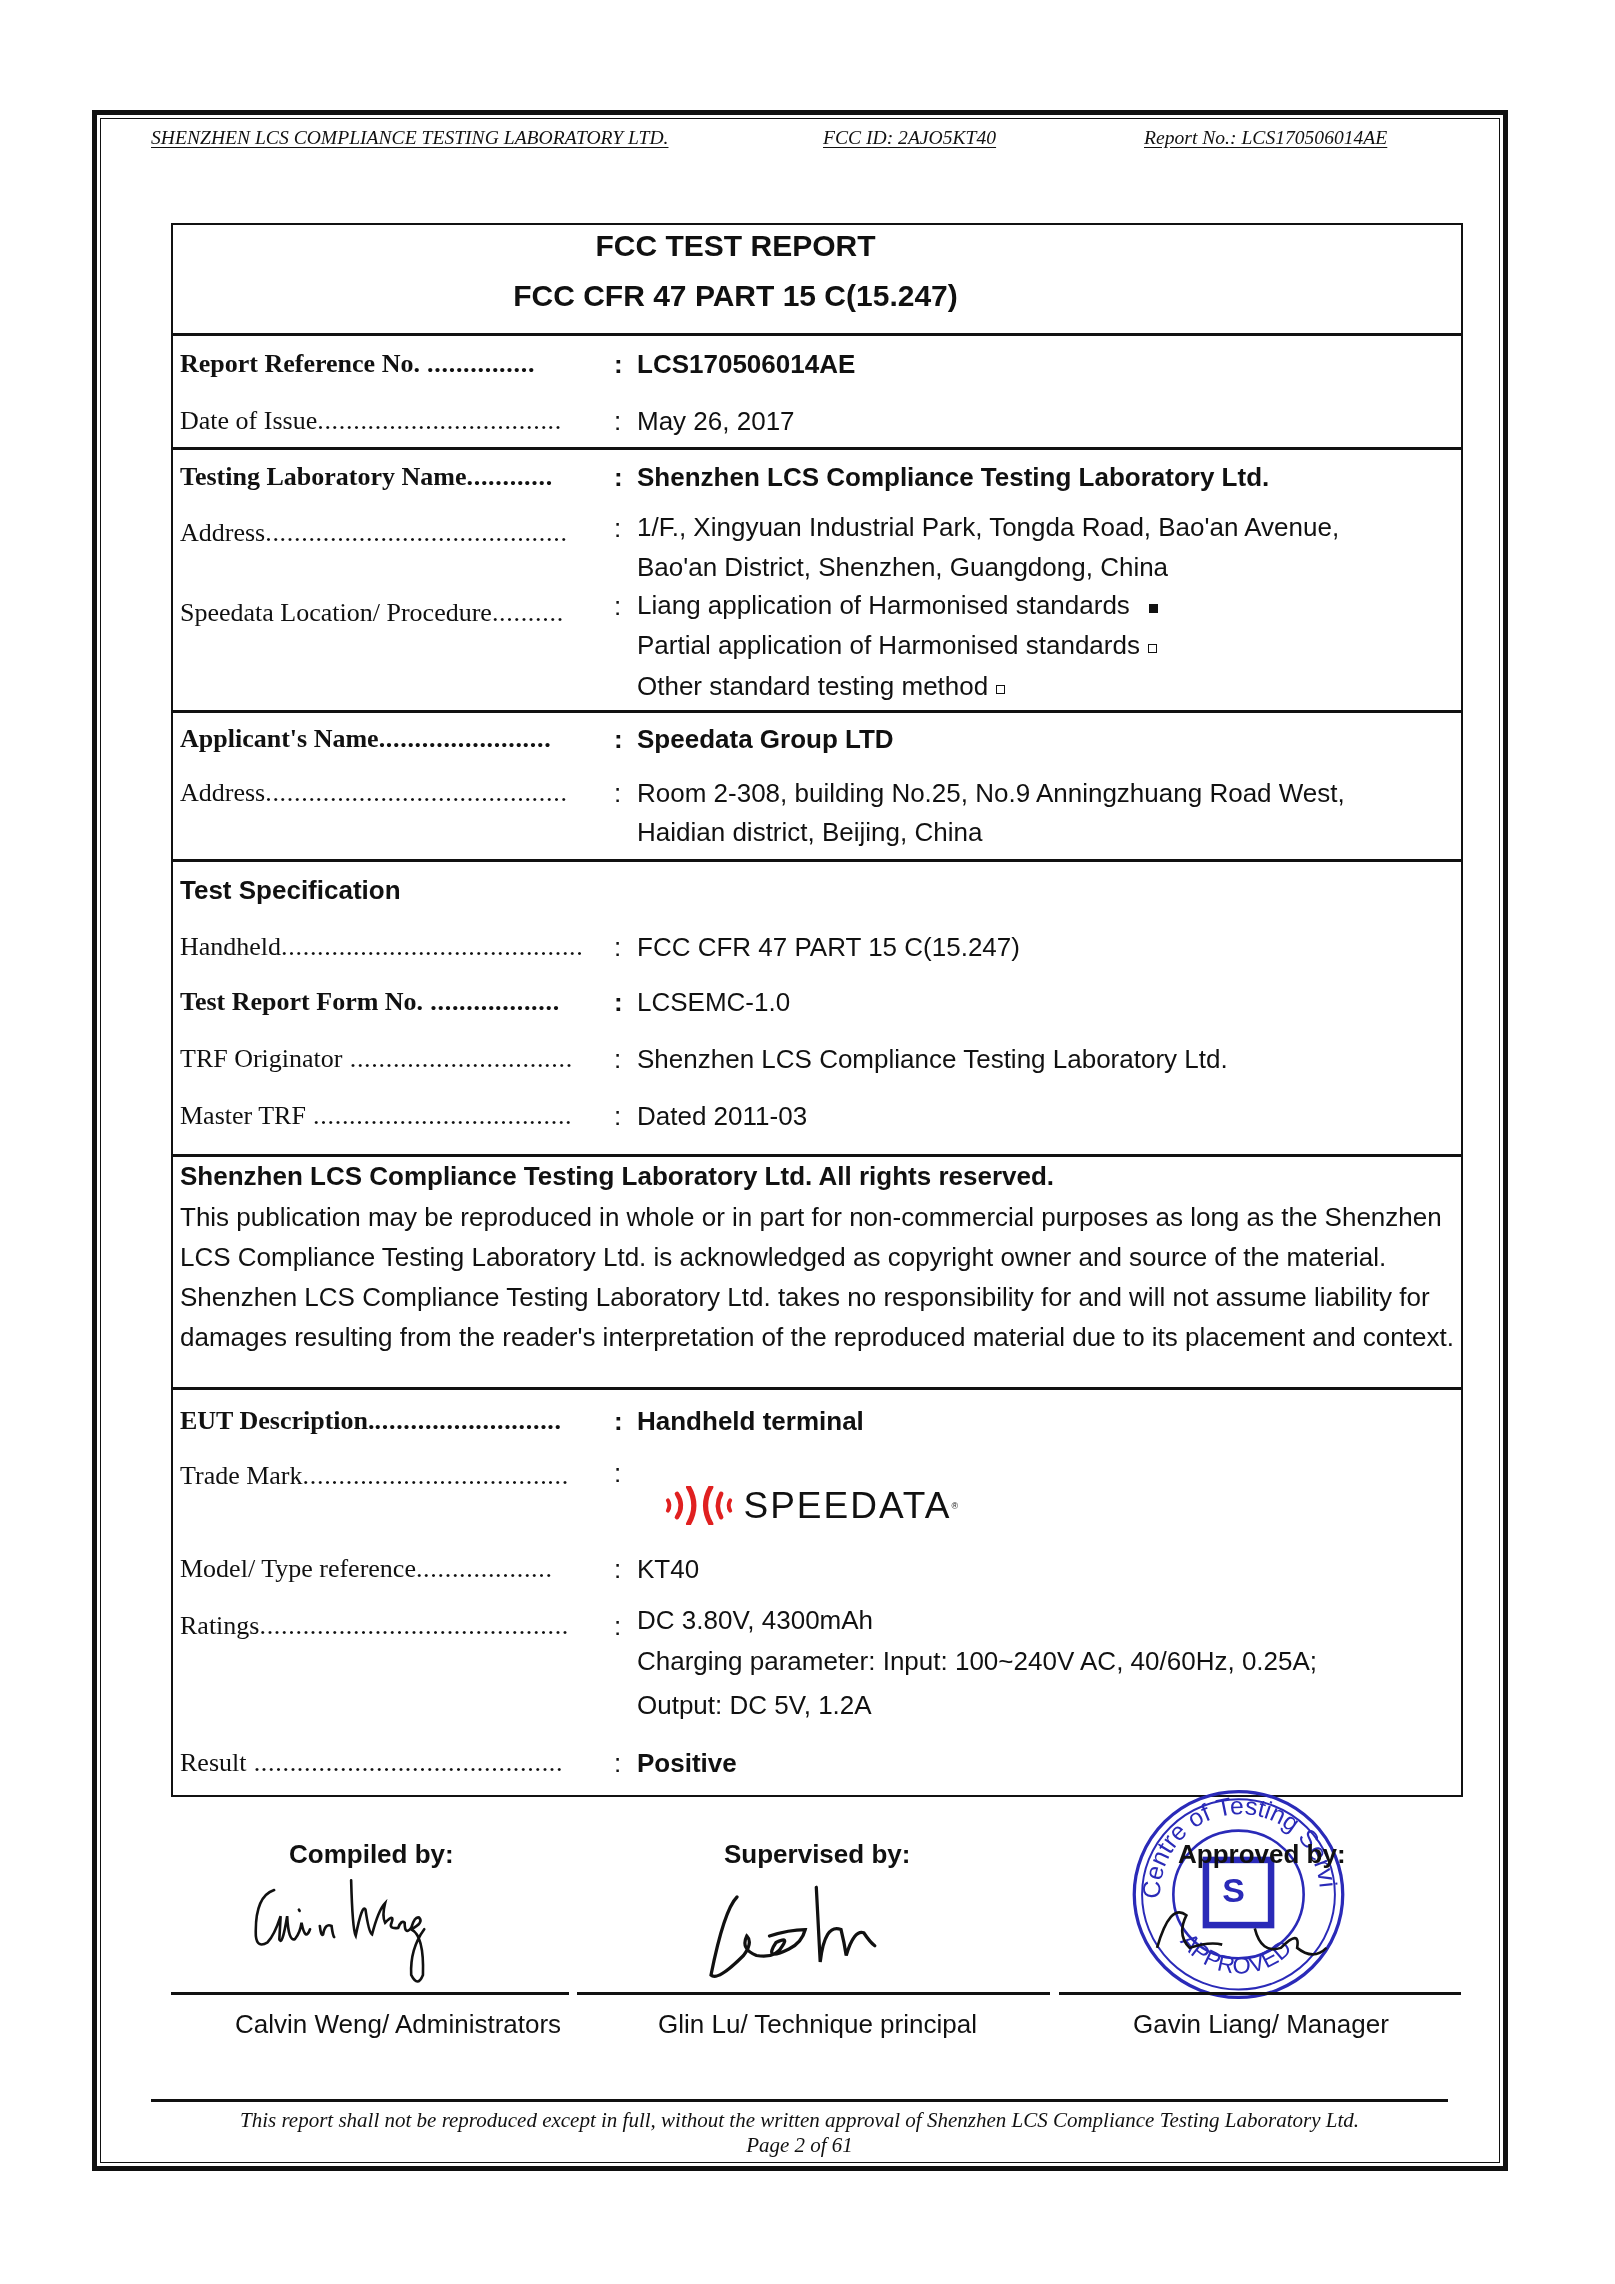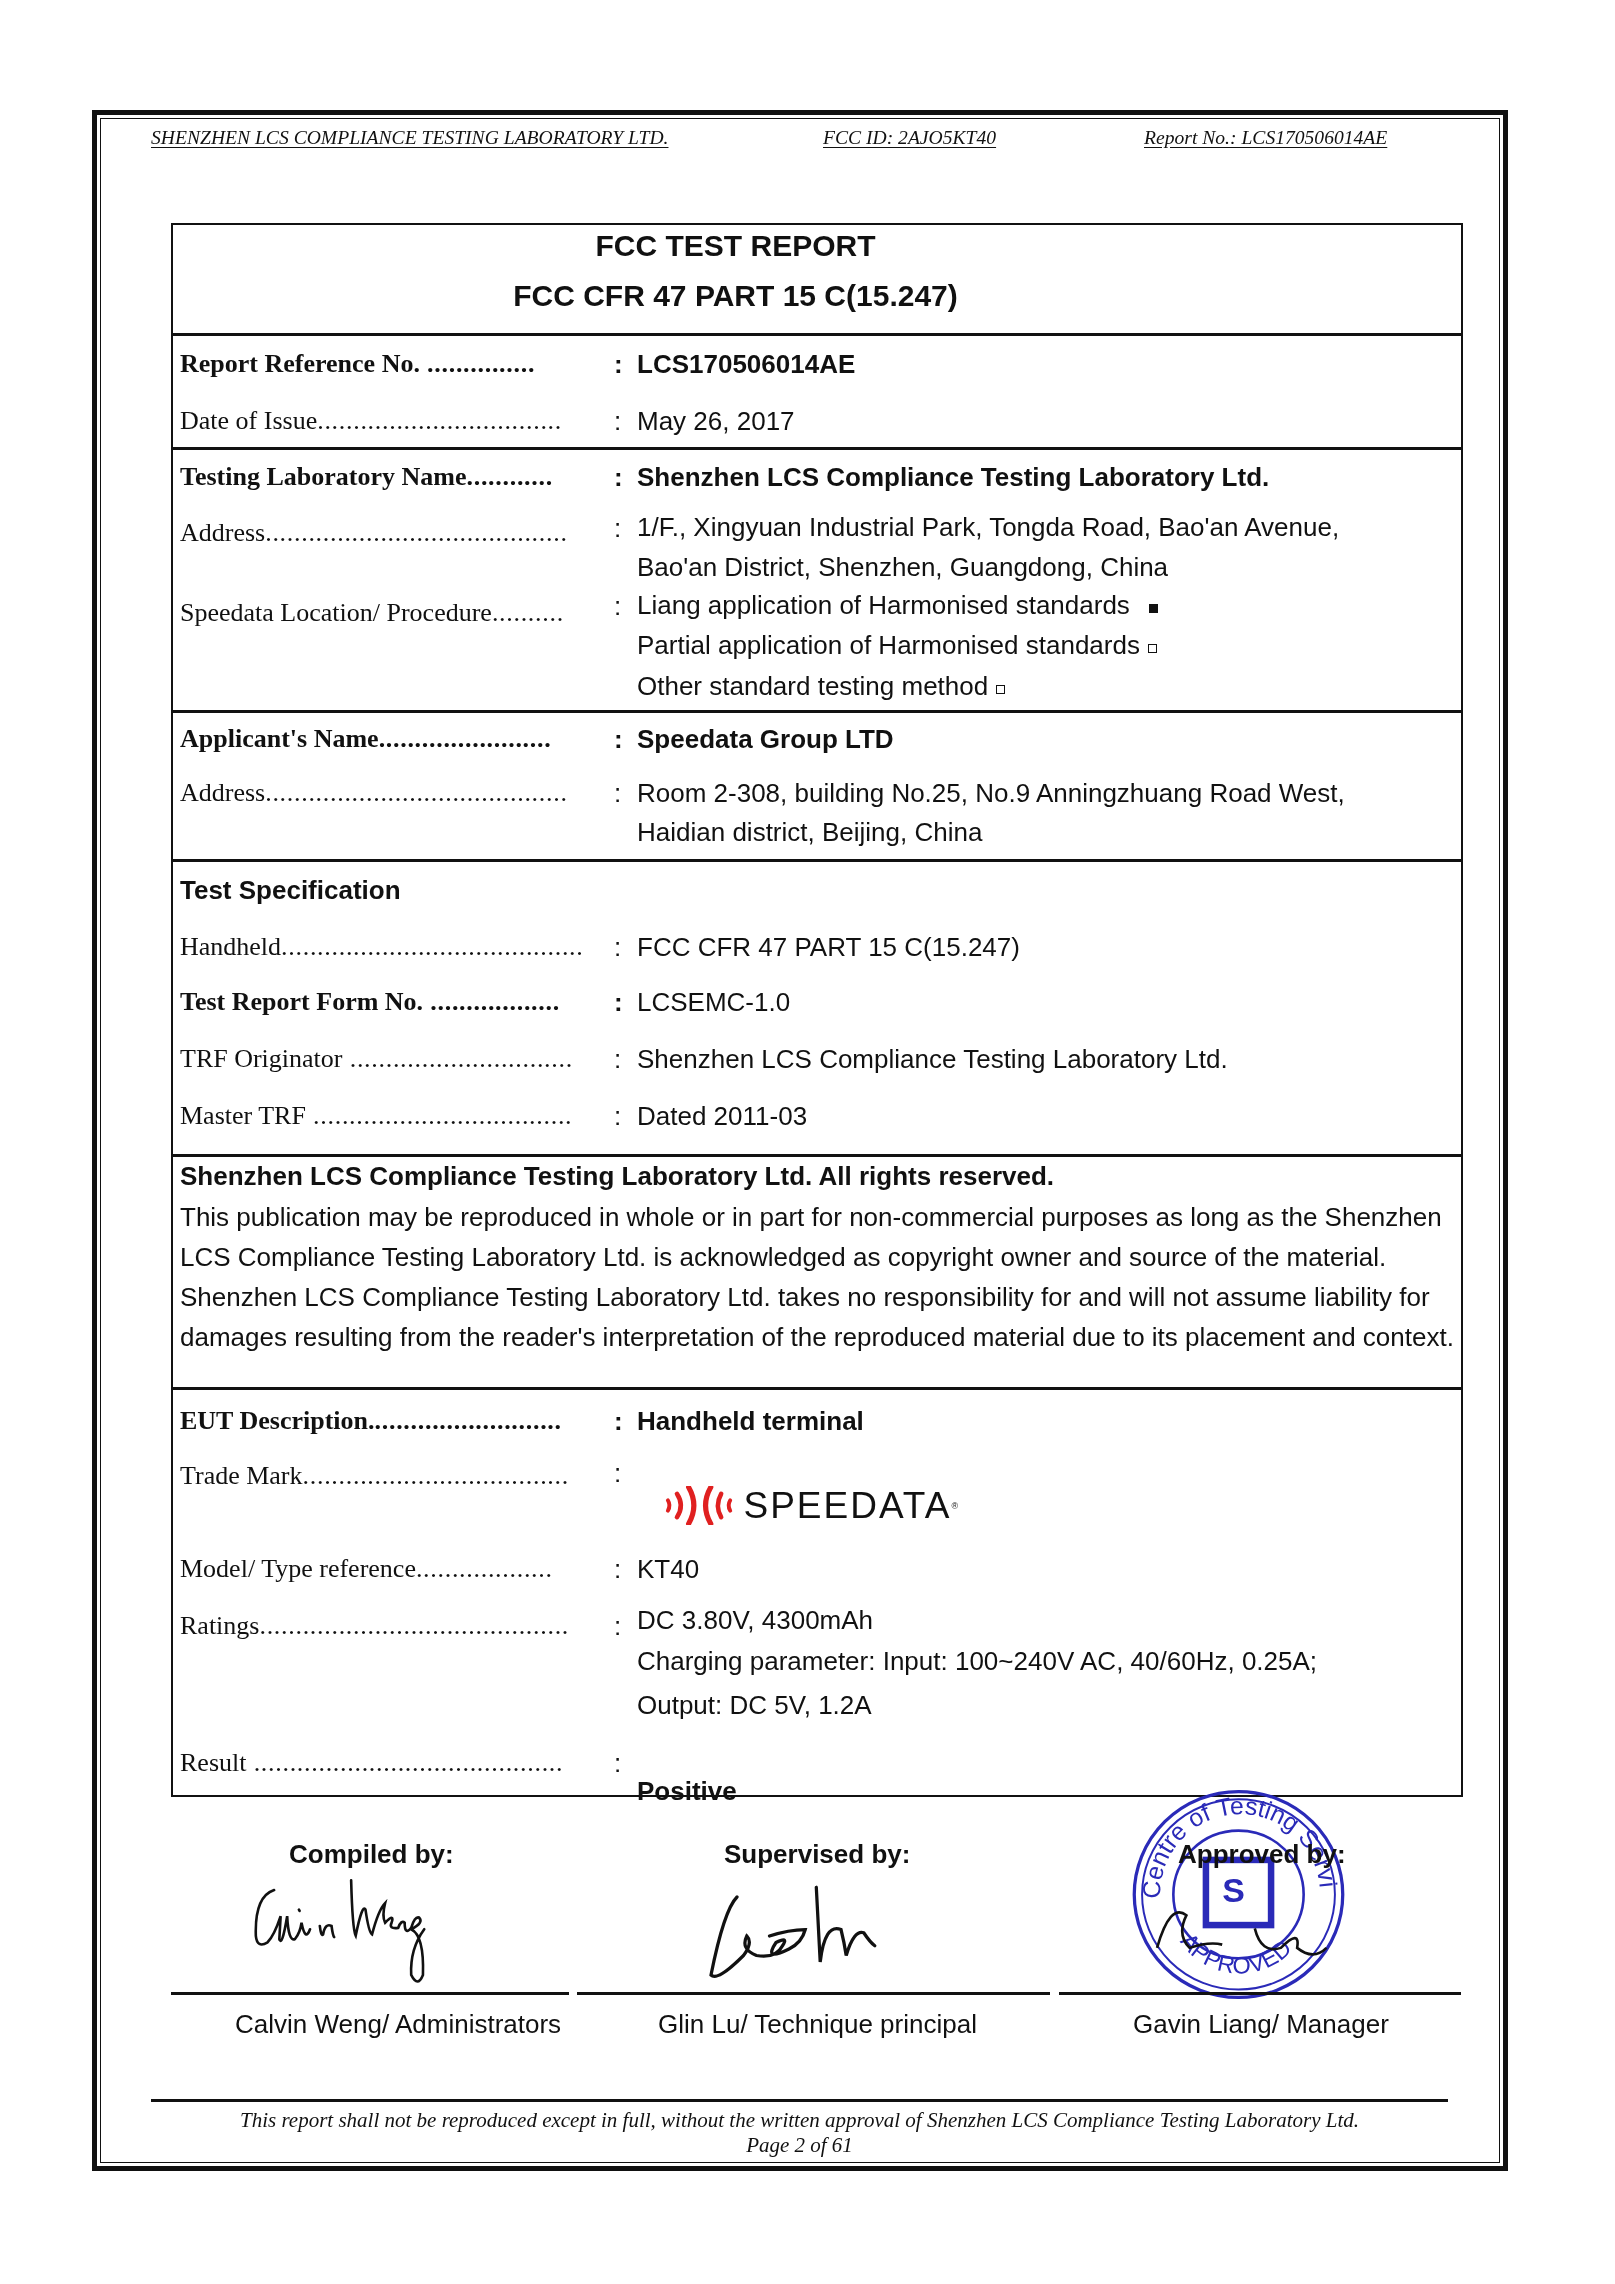--- a/index.html
+++ b/index.html
@@ -142,21 +142,21 @@
 <div class="val" style="top:1556px;">KT40</div>
 
 <div class="lbl" style="top:1613px;"><span>Ratings</span><span class="dots">...........................................</span></div>
 <div class="colon" style="top:1613px;">:</div>
 <div class="val" style="top:1607px;">DC 3.80V, 4300mAh</div>
 <div class="val" style="top:1648px;">Charging parameter: Input: 100~240V AC, 40/60Hz, 0.25A;</div>
 <div class="val" style="top:1692px;">Output: DC 5V, 1.2A</div>
 
 <div class="lbl" style="top:1750px;"><span>Result</span><span class="dots"> ...........................................</span></div>
 <div class="colon" style="top:1750px;">:</div>
-<div class="val b" style="top:1750px;margin-top:28px;">Positive</div>
+<div class="val b" style="top:1750px;">Positive</div>
 
 <div class="sig-label" style="left:289px;">Compiled by:</div>
 <div class="sig-label" style="left:724px;">Supervised by:</div>
 <div class="sig-label" style="left:1178px; z-index:2;">Approved by:</div>
 
 <svg style="position:absolute; left:248px; top:1877px;" width="235" height="111" viewBox="0 0 360 170">
   <path d="M40 20 Q10 30 12 90 Q14 110 30 100 Q40 90 50 60 L48 95 Q52 108 60 60 Q62 100 72 95 Q80 85 82 70 Q88 100 95 80 M78 50 L79 52 M110 75 Q112 92 115 88 Q118 70 128 75 Q130 90 132 92" stroke="#111" stroke-width="4" fill="none" stroke-linecap="round"></path>
   <path d="M158 5 Q160 80 165 90 Q175 40 180 50 Q185 85 190 88 Q200 50 210 40 Q205 60 210 70 Q225 55 220 70 Q215 80 230 78 Q235 65 240 70 Q240 90 250 78 Q255 60 262 62 Q270 70 250 80 Q270 90 268 150 Q260 170 250 150 Q248 110 270 80" stroke="#111" stroke-width="4" fill="none" stroke-linecap="round"></path>
 </svg>
 

